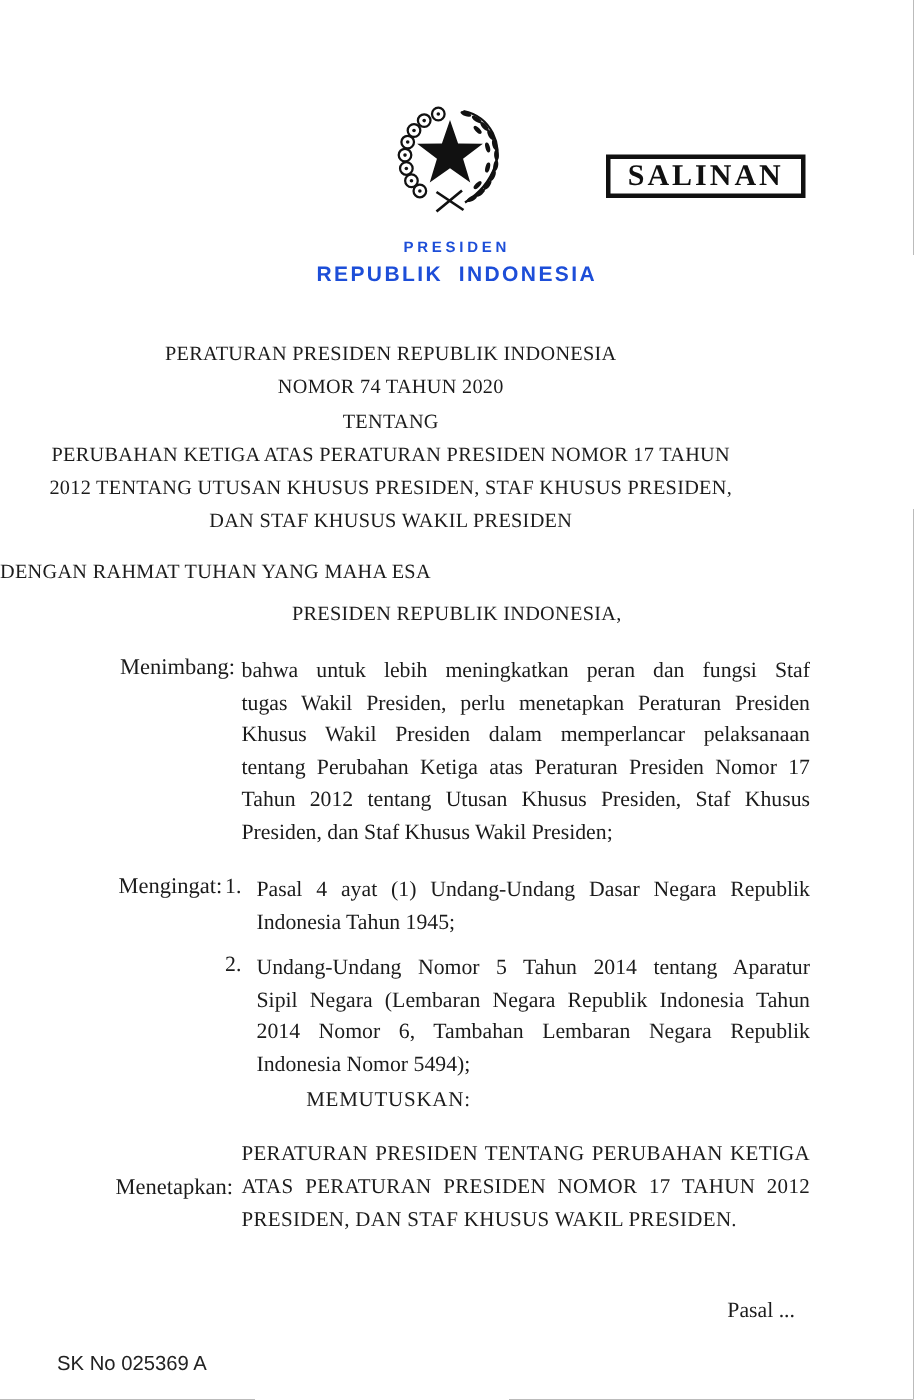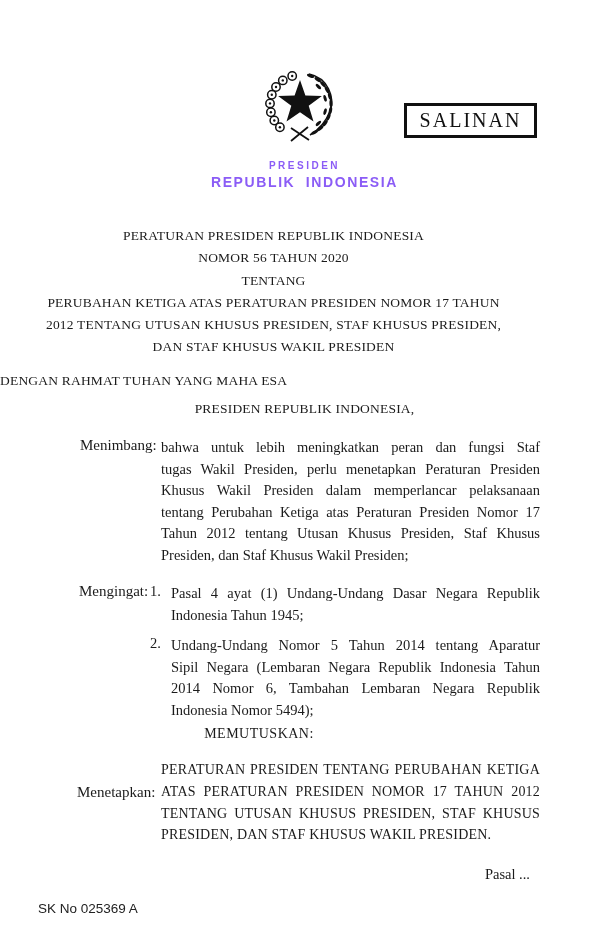--- a/index.html
+++ b/index.html
@@ -5,31 +5,31 @@
   html,body{margin:0;padding:0;background:#888;}
   .page{
     position:relative;width:609px;height:933px;margin:0 auto;
     background:#ffffff;color:#1b1b1b;
     font-family:"Liberation Serif",serif;
     overflow:hidden;
   }
   
   .emblem{position:absolute;left:258px;top:68px;width:88px;height:86px;}
   .brand{position:absolute;left:0;top:160px;width:609px;text-align:center;
-    font-family:"Liberation Sans",sans-serif;font-weight:bold;color:#8b5cf6;}
+    font-family:"Liberation Sans",sans-serif;font-weight:bold;color:#1d4ed8;}
   .brand .l1{font-size:10px;letter-spacing:2.5px;}
   .brand .l2{font-size:14px;letter-spacing:1.6px;word-spacing:5px;margin-top:3px;}
   .stamp{
-    position:absolute;left:404px;top:103px;width:133px;height:35px;
+    position:absolute;left:404px;top:103px;width:133px;height:29px;
     border:3px solid #101010;box-sizing:border-box;
     display:flex;align-items:center;justify-content:center;
-    font-weight:normal;font-size:20px;letter-spacing:2px;color:#101010;
+    font-weight:bold;font-size:20px;letter-spacing:2px;color:#101010;
   }
   
-  .title-block{position:absolute;left:17px;top:225px;width:513px;
+  .title-block{position:absolute;left:4px;top:225px;width:513px;
     font-size:13.5px;line-height:22.3px;letter-spacing:0.2px;}
   .clines>div{text-align:center;}
   .invocation{position:absolute;left:0;top:373px;width:609px;
     font-size:13.5px;letter-spacing:0.2px;}
   .issuer{position:absolute;left:0;top:401px;width:609px;text-align:center;
     font-size:13.5px;letter-spacing:0.2px;}
   .memutuskan{position:absolute;left:0;top:726px;width:518px;text-align:center;
     font-size:14px;letter-spacing:0.5px;}
   
   .label{position:absolute;font-size:15px;}
@@ -112,21 +112,21 @@
     <div class="l1">PRESIDEN</div>
     <div class="l2">REPUBLIK INDONESIA</div>
   </div>
 
   <div class="stamp">
     <span>SALINAN</span>
   </div>
 
   <div class="title-block clines">
       <div>PERATURAN PRESIDEN REPUBLIK INDONESIA</div>
-      <div>NOMOR 56 TAHUN 2020</div>
+      <div>NOMOR 74 TAHUN 2020</div>
       <div>TENTANG</div>
       <div>PERUBAHAN KETIGA ATAS PERATURAN PRESIDEN NOMOR 17 TAHUN</div>
       <div>2012 TENTANG UTUSAN KHUSUS PRESIDEN, STAF KHUSUS PRESIDEN,</div>
       <div class="last">DAN STAF KHUSUS WAKIL PRESIDEN</div>
     </div>
 
   <div class="invocation">DENGAN RAHMAT TUHAN YANG MAHA ESA</div>
   <div class="issuer">PRESIDEN REPUBLIK INDONESIA,</div>
 
   <div class="label lab-menimbang">Menimbang:</div>
@@ -152,20 +152,19 @@
       <div>2014 Nomor 6, Tambahan Lembaran Negara Republik</div>
       <div class="last">Indonesia Nomor 5494);</div>
     </div>
 
   <div class="memutuskan">MEMUTUSKAN:</div>
 
   <div class="label lab-menetapkan">Menetapkan:</div>
   <div class="block-menetapkan jlines">
       <div>PERATURAN PRESIDEN TENTANG PERUBAHAN KETIGA</div>
       <div>ATAS PERATURAN PRESIDEN NOMOR 17 TAHUN 2012</div>
-      <div>TENTANG UTUSAN KHUSUS PRESIDEN, STAF KHUSUS</div>
       <div class="last">PRESIDEN, DAN STAF KHUSUS WAKIL PRESIDEN.</div>
     </div>
 
   <div class="catchword">Pasal ...</div>
   <div class="skcode">SK No 025369 A</div>
 
 </div>
 
 </body></html>

